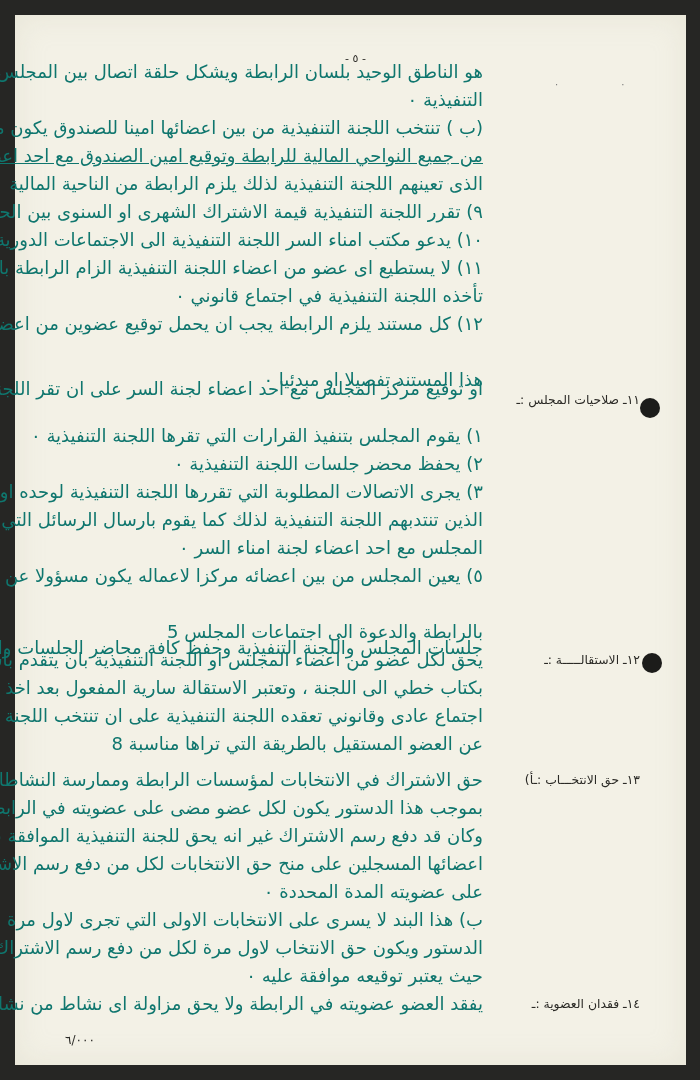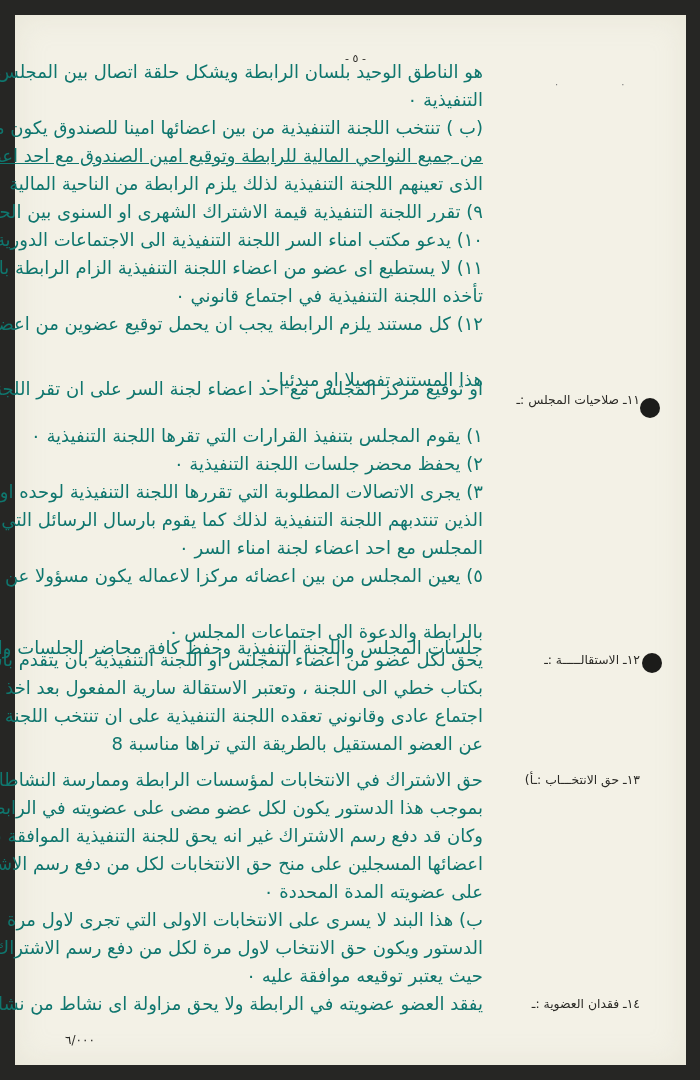--- a/index.html
+++ b/index.html
@@ -50,21 +50,21 @@
       <div class="line body-line" style="top: 301px; right: 203px;">١٢) كل مستند يلزم الرابطة يجب ان يحمل توقيع عضوين من اعضاء لجنة امناء السر</div>
       <div class="line body-line" style="top: 329px; right: 203px; margin-top: 37px;">او توقيع مركز المجلس مع احد اعضاء لجنة السر على ان تقر اللجنة التنفيذية محتويات</div>
       <div class="line body-line" style="top: 357px; right: 203px;">هذا المستند تفصيلا او مبدئيا ٠</div>
       <div class="line body-line" style="top: 413px; right: 203px;">١) يقوم المجلس بتنفيذ القرارات التي تقرها اللجنة التنفيذية ٠</div>
       <div class="line body-line" style="top: 441px; right: 203px;">٢) يحفظ محضر جلسات اللجنة التنفيذية ٠</div>
       <div class="line body-line" style="top: 469px; right: 203px;">٣) يجرى الاتصالات المطلوبة التي تقررها اللجنة التنفيذية لوحده او مع الاشخاص</div>
       <div class="line body-line" style="top: 497px; right: 203px;">الذين تنتدبهم اللجنة التنفيذية لذلك كما يقوم بارسال الرسائل التي يوقع عليها مركز</div>
       <div class="line body-line" style="top: 525px; right: 203px;">المجلس مع احد اعضاء لجنة امناء السر ٠</div>
       <div class="line body-line" style="top: 553px; right: 203px;">٥) يعين المجلس من بين اعضائه مركزا لاعماله يكون مسؤولا عن تسجيل محاضر</div>
       <div class="line body-line" style="top: 581px; right: 203px; margin-top: 44px;">جلسات المجلس واللجنة التنفيذية وحفظ كافة محاضر الجلسات والمستندات التي تتعلق</div>
-      <div class="line body-line" style="top: 609px; right: 203px;">بالرابطة والدعوة الى اجتماعات المجلس ٠</div>
+      <div class="line body-line" style="top: 609px; right: 203px;">بالرابطة والدعوة الى اجتماعات المجلس 5</div>
       <div class="line body-line" style="top: 637px; right: 203px;">يحق لكل عضو من اعضاء المجلس او اللجنة التنفيذية بان يتقدم باستقالته من عضويته</div>
       <div class="line body-line" style="top: 665px; right: 203px;">بكتاب خطي الى اللجنة ، وتعتبر الاستقالة سارية المفعول بعد اخذ قرار خطي في</div>
       <div class="line body-line" style="top: 693px; right: 203px;">اجتماع عادى وقانوني تعقده اللجنة التنفيذية على ان تنتخب اللجنة التنفيذية بدلا</div>
       <div class="line body-line" style="top: 721px; right: 203px;">عن العضو المستقيل بالطريقة التي تراها مناسبة 8</div>
       <div class="line body-line" style="top: 757px; right: 203px;">حق الاشتراك في الانتخابات لمؤسسات الرابطة وممارسة النشاطات في الرابطة</div>
       <div class="line body-line" style="top: 785px; right: 203px;">بموجب هذا الدستور يكون لكل عضو مضى على عضويته في الرابطة ستة اشهر على الاقل</div>
       <div class="line body-line" style="top: 813px; right: 203px;">وكان قد دفع رسم الاشتراك غير انه يحق للجنة التنفيذية الموافقة باغلبية ثلثي عدد</div>
       <div class="line body-line" style="top: 841px; right: 203px;">اعضائها المسجلين على منح حق الانتخابات لكل من دفع رسم الاشتراك رغم انه لم تمض</div>
       <div class="line body-line" style="top: 869px; right: 203px;">على عضويته المدة المحددة ٠</div>
       <div class="line body-line" style="top: 897px; right: 203px;">ب) هذا البند لا يسرى على الانتخابات الاولى التي تجرى لاول مرة بموجب هذا</div>

